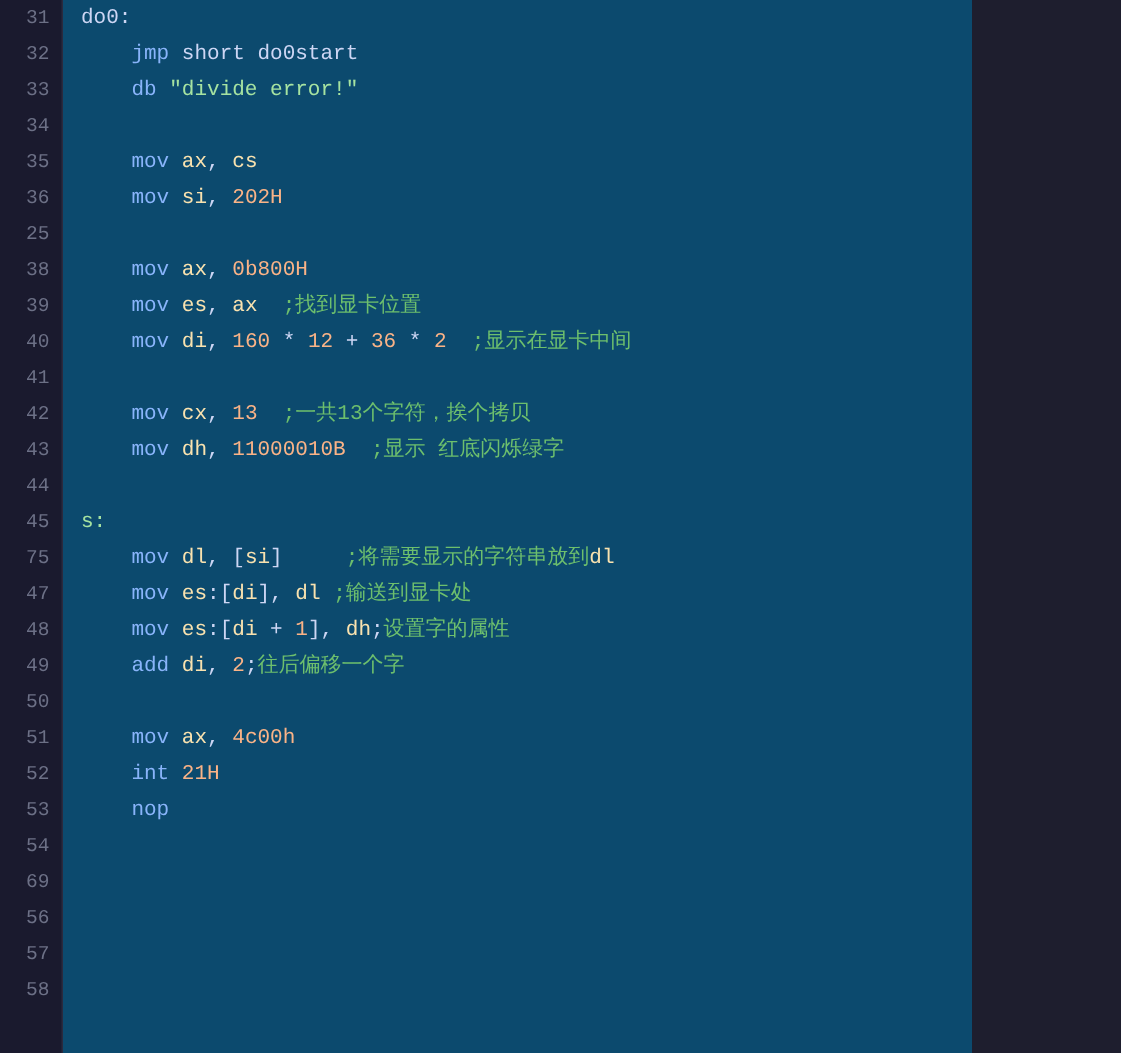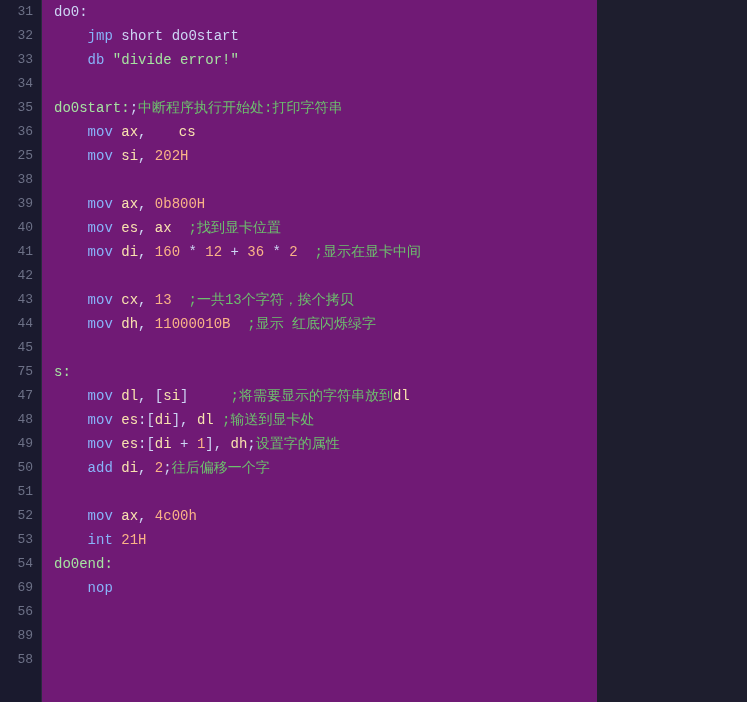--- a/index.html
+++ b/index.html
@@ -6,23 +6,23 @@
     body {
       background-color: #1e1e2e;
       font-family: 'Courier New', Courier, monospace;
       font-size: 14px;
       line-height: 24px;
       color: #cdd6f4;
       overflow: hidden;
     }
     .code-container {
       display: flex;
-      width: 597px;
+      width: 648px;
       min-height: 702px;
-      background: #701a75;
+      background: #0c4a6e;
     }
     .line-numbers {
       width: 42px;
       padding: 0 8px;
       background: #1a1a2e;
       color: #888;
       text-align: right;
       user-select: none;
       flex-shrink: 0;
       border-right: 1px solid #2a2a3e;
@@ -69,43 +69,41 @@
       <span class="line-number">47</span>
       <span class="line-number">48</span>
       <span class="line-number">49</span>
       <span class="line-number">50</span>
       <span class="line-number">51</span>
       <span class="line-number">52</span>
       <span class="line-number">53</span>
       <span class="line-number">54</span>
       <span class="line-number">69</span>
       <span class="line-number">56</span>
-      <span class="line-number">89</span>
+      <span class="line-number">57</span>
       <span class="line-number">58</span>
     </div>
   <div class="code-area" id="code-area">
       <div class="code-line"><span style="color: rgb(205, 214, 244);">do0:</span></div>
       <div class="code-line"><span style="color: rgb(205, 214, 244);">    </span><span style="color: rgb(137, 180, 250);">jmp</span><span style="color: rgb(205, 214, 244);"> short do0start</span></div>
       <div class="code-line"><span style="color: rgb(205, 214, 244);">    </span><span style="color: rgb(137, 180, 250);">db</span><span style="color: rgb(205, 214, 244);"> </span><span style="color: rgb(166, 227, 161);">"divide error!"</span></div>
       <div class="code-line">&nbsp;</div>
-      <div class="code-line"><span style="color: rgb(166, 227, 161);">do0start:</span><span style="color: rgb(205, 214, 244);">;</span><span style="color: rgb(109, 191, 109);">中断程序执行开始处:打印字符串</span></div>
-      <div class="code-line"><span style="color: rgb(205, 214, 244);">    </span><span style="color: rgb(137, 180, 250);">mov</span><span style="color: rgb(205, 214, 244);"> </span><span style="color: rgb(249, 226, 175);">ax</span><span style="color: rgb(205, 214, 244);">, </span><span style="color: rgb(249, 226, 175); margin-left: 24px;">cs</span></div>
+      <div class="code-line"><span style="color: rgb(205, 214, 244);">    </span><span style="color: rgb(137, 180, 250);">mov</span><span style="color: rgb(205, 214, 244);"> </span><span style="color: rgb(249, 226, 175);">ax</span><span style="color: rgb(205, 214, 244);">, </span><span style="color: rgb(249, 226, 175);">cs</span></div>
       <div class="code-line"><span style="color: rgb(205, 214, 244);">    </span><span style="color: rgb(137, 180, 250);">mov</span><span style="color: rgb(205, 214, 244);"> </span><span style="color: rgb(249, 226, 175);">si</span><span style="color: rgb(205, 214, 244);">, </span><span style="color: rgb(250, 179, 135);">202H</span></div>
       <div class="code-line">&nbsp;</div>
       <div class="code-line"><span style="color: rgb(205, 214, 244);">    </span><span style="color: rgb(137, 180, 250);">mov</span><span style="color: rgb(205, 214, 244);"> </span><span style="color: rgb(249, 226, 175);">ax</span><span style="color: rgb(205, 214, 244);">, </span><span style="color: rgb(250, 179, 135);">0b800H</span></div>
       <div class="code-line"><span style="color: rgb(205, 214, 244);">    </span><span style="color: rgb(137, 180, 250);">mov</span><span style="color: rgb(205, 214, 244);"> </span><span style="color: rgb(249, 226, 175);">es</span><span style="color: rgb(205, 214, 244);">, </span><span style="color: rgb(249, 226, 175);">ax</span><span style="color: rgb(205, 214, 244);">  </span><span style="color: rgb(109, 191, 109);">;找到显卡位置</span></div>
       <div class="code-line"><span style="color: rgb(205, 214, 244);">    </span><span style="color: rgb(137, 180, 250);">mov</span><span style="color: rgb(205, 214, 244);"> </span><span style="color: rgb(249, 226, 175);">di</span><span style="color: rgb(205, 214, 244);">, </span><span style="color: rgb(250, 179, 135);">160</span><span style="color: rgb(205, 214, 244);"> * </span><span style="color: rgb(250, 179, 135);">12</span><span style="color: rgb(205, 214, 244);"> + </span><span style="color: rgb(250, 179, 135);">36</span><span style="color: rgb(205, 214, 244);"> * </span><span style="color: rgb(250, 179, 135);">2</span><span style="color: rgb(205, 214, 244);">  </span><span style="color: rgb(109, 191, 109);">;显示在显卡中间</span></div>
       <div class="code-line">&nbsp;</div>
       <div class="code-line"><span style="color: rgb(205, 214, 244);">    </span><span style="color: rgb(137, 180, 250);">mov</span><span style="color: rgb(205, 214, 244);"> </span><span style="color: rgb(249, 226, 175);">cx</span><span style="color: rgb(205, 214, 244);">, </span><span style="color: rgb(250, 179, 135);">13</span><span style="color: rgb(205, 214, 244);">  </span><span style="color: rgb(109, 191, 109);">;一共13个字符，挨个拷贝</span></div>
       <div class="code-line"><span style="color: rgb(205, 214, 244);">    </span><span style="color: rgb(137, 180, 250);">mov</span><span style="color: rgb(205, 214, 244);"> </span><span style="color: rgb(249, 226, 175);">dh</span><span style="color: rgb(205, 214, 244);">, </span><span style="color: rgb(250, 179, 135);">11000010B</span><span style="color: rgb(205, 214, 244);">  </span><span style="color: rgb(109, 191, 109);">;显示 红底闪烁绿字</span></div>
       <div class="code-line">&nbsp;</div>
       <div class="code-line"><span style="color: rgb(166, 227, 161);">s:</span></div>
       <div class="code-line"><span style="color: rgb(205, 214, 244);">    </span><span style="color: rgb(137, 180, 250);">mov</span><span style="color: rgb(205, 214, 244);"> </span><span style="color: rgb(249, 226, 175);">dl</span><span style="color: rgb(205, 214, 244);">, [</span><span style="color: rgb(249, 226, 175);">si</span><span style="color: rgb(205, 214, 244);">]     </span><span style="color: rgb(109, 191, 109);">;将需要显示的字符串放到</span><span style="color: rgb(249, 226, 175);">dl</span></div>
       <div class="code-line"><span style="color: rgb(205, 214, 244);">    </span><span style="color: rgb(137, 180, 250);">mov</span><span style="color: rgb(205, 214, 244);"> </span><span style="color: rgb(249, 226, 175);">es</span><span style="color: rgb(205, 214, 244);">:[</span><span style="color: rgb(249, 226, 175);">di</span><span style="color: rgb(205, 214, 244);">], </span><span style="color: rgb(249, 226, 175);">dl</span><span style="color: rgb(205, 214, 244);"> </span><span style="color: rgb(109, 191, 109);">;输送到显卡处</span></div>
       <div class="code-line"><span style="color: rgb(205, 214, 244);">    </span><span style="color: rgb(137, 180, 250);">mov</span><span style="color: rgb(205, 214, 244);"> </span><span style="color: rgb(249, 226, 175);">es</span><span style="color: rgb(205, 214, 244);">:[</span><span style="color: rgb(249, 226, 175);">di</span><span style="color: rgb(205, 214, 244);"> + </span><span style="color: rgb(250, 179, 135);">1</span><span style="color: rgb(205, 214, 244);">], </span><span style="color: rgb(249, 226, 175);">dh</span><span style="color: rgb(205, 214, 244);">;</span><span style="color: rgb(109, 191, 109);">设置字的属性</span></div>
       <div class="code-line"><span style="color: rgb(205, 214, 244);">    </span><span style="color: rgb(137, 180, 250);">add</span><span style="color: rgb(205, 214, 244);"> </span><span style="color: rgb(249, 226, 175);">di</span><span style="color: rgb(205, 214, 244);">, </span><span style="color: rgb(250, 179, 135);">2</span><span style="color: rgb(205, 214, 244);">;</span><span style="color: rgb(109, 191, 109);">往后偏移一个字</span></div>
       <div class="code-line">&nbsp;</div>
       <div class="code-line"><span style="color: rgb(205, 214, 244);">    </span><span style="color: rgb(137, 180, 250);">mov</span><span style="color: rgb(205, 214, 244);"> </span><span style="color: rgb(249, 226, 175);">ax</span><span style="color: rgb(205, 214, 244);">, </span><span style="color: rgb(250, 179, 135);">4c00h</span></div>
       <div class="code-line"><span style="color: rgb(205, 214, 244);">    </span><span style="color: rgb(137, 180, 250);">int</span><span style="color: rgb(205, 214, 244);"> </span><span style="color: rgb(250, 179, 135);">21H</span></div>
-      <div class="code-line"><span style="color: rgb(166, 227, 161);">do0end:</span></div>
       <div class="code-line"><span style="color: rgb(205, 214, 244);">    </span><span style="color: rgb(137, 180, 250);">nop</span></div>
     </div>
 </div>
 
 </body></html>

